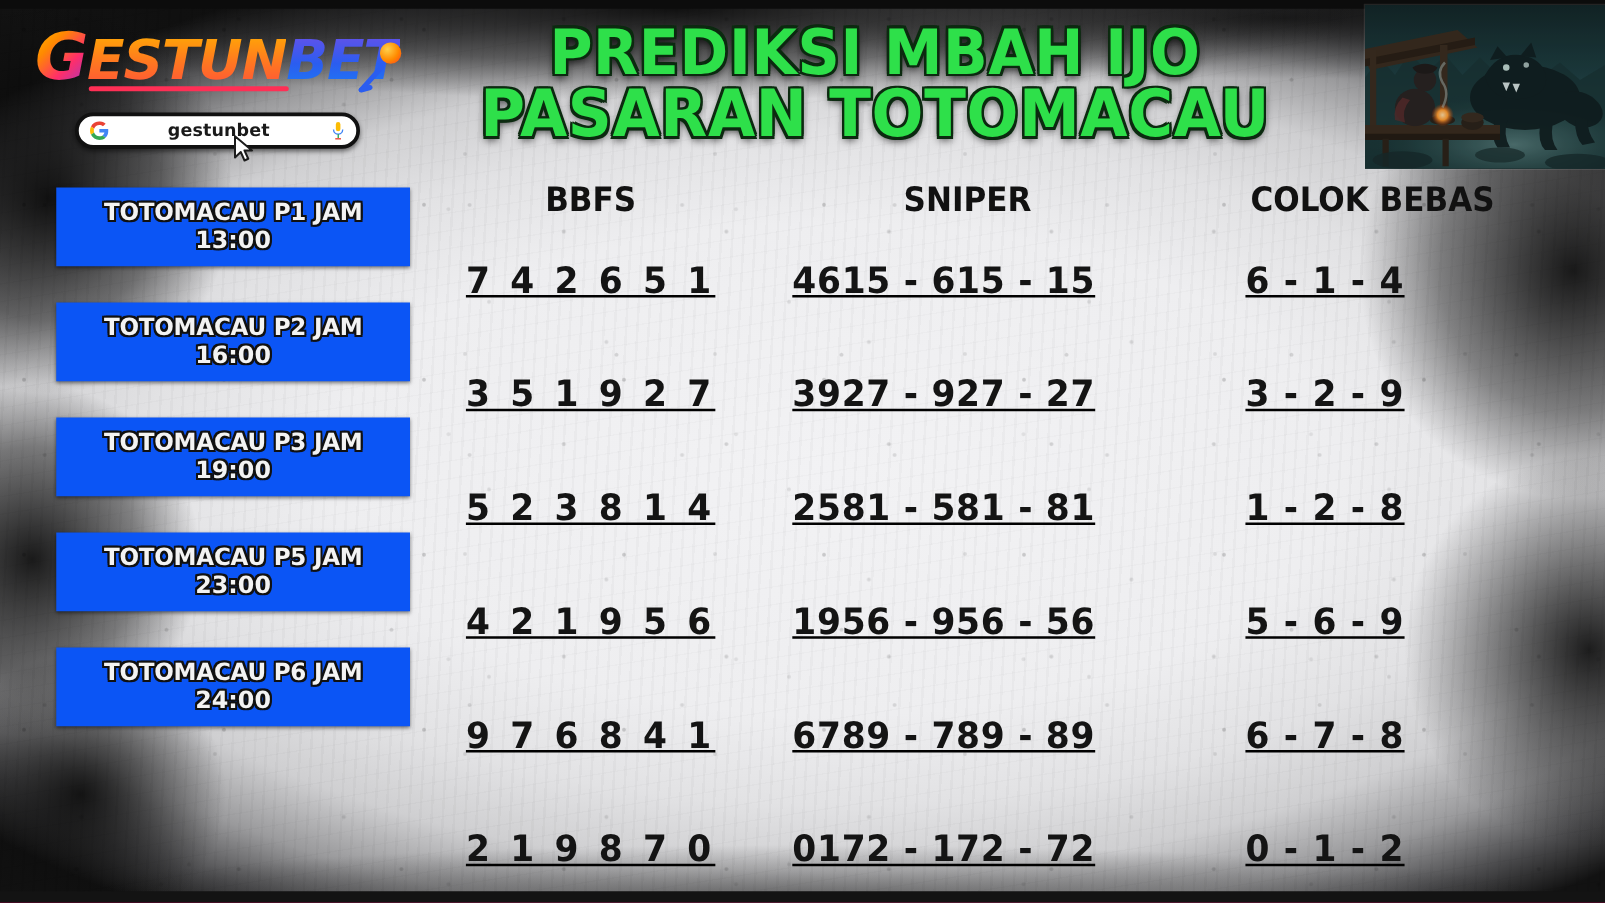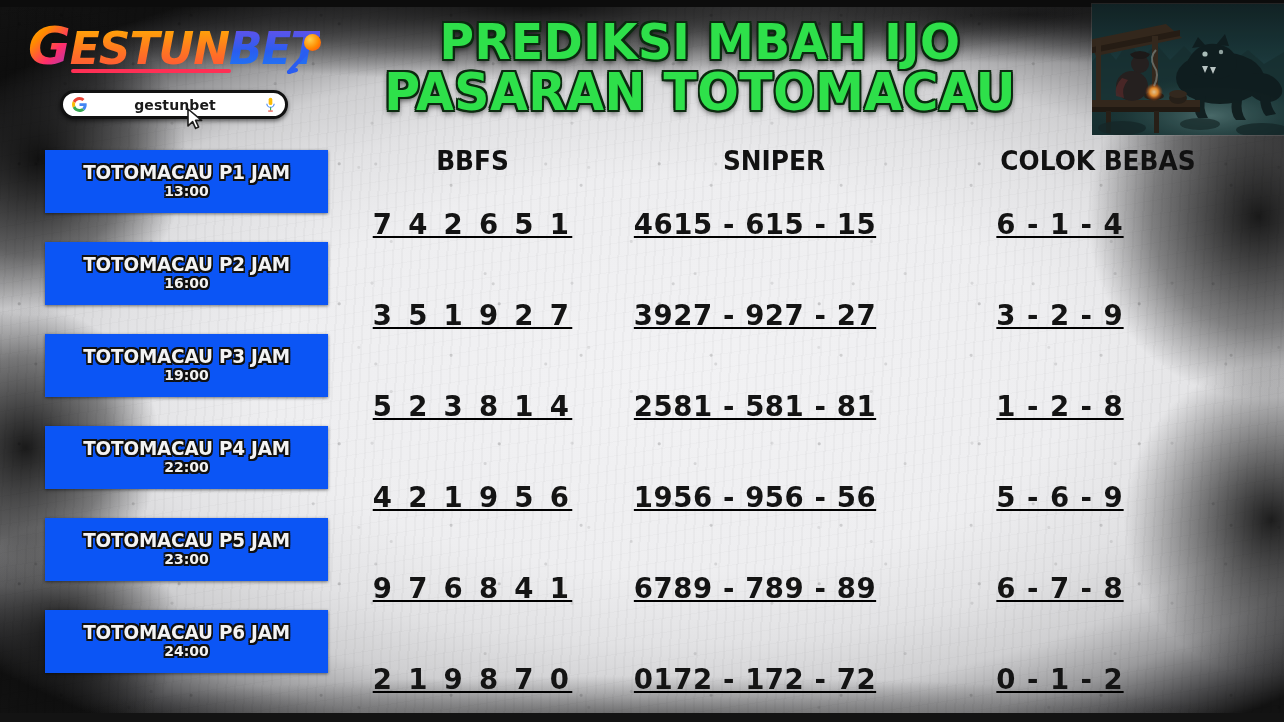--- a/index.html
+++ b/index.html
@@ -166,21 +166,21 @@
     cursor:pointer;
   }
   .market-btn .mb-name {
     font-size:19px; letter-spacing:-.2px; line-height:1.05;
     text-shadow:
       -1.6px 0 #111, 1.6px 0 #111, 0 -1.6px #111, 0 1.6px #111,
       -1.6px -1.6px #111, 1.6px -1.6px #111, -1.6px 1.6px #111, 1.6px 1.6px #111;
     transform:scaleX(.97);
   }
   .market-btn .mb-time {
-    font-size:14px; line-height:1.1; margin-top:1px;
+    font-size:19px; line-height:1.1; margin-top:1px;
     text-shadow:
       -1.6px 0 #111, 1.6px 0 #111, 0 -1.6px #111, 0 1.6px #111,
       -1.6px -1.6px #111, 1.6px -1.6px #111, -1.6px 1.6px #111, 1.6px 1.6px #111;
   }
 
   
   #pred-table { position:absolute; left:345px; top:142px; width:910px; }
   .pt-head {
     display:flex; height:36px; align-items:center;gap:19px;
   }
@@ -335,24 +335,20 @@
     </div>
     <div class="market-btn">
       <span class="mb-name">TOTOMACAU P2 JAM</span>
       <span class="mb-time">16:00</span>
     </div>
     <div class="market-btn">
       <span class="mb-name">TOTOMACAU P3 JAM</span>
       <span class="mb-time">19:00</span>
     </div>
     <div class="market-btn">
-      <span class="mb-name">TOTOMACAU P4 JAM</span>
-      <span class="mb-time">22:00</span>
-    </div>
-    <div class="market-btn">
       <span class="mb-name">TOTOMACAU P5 JAM</span>
       <span class="mb-time">23:00</span>
     </div>
     <div class="market-btn">
       <span class="mb-name">TOTOMACAU P6 JAM</span>
       <span class="mb-time">24:00</span>
     </div>
   </div>
 
   <div id="pred-table">

